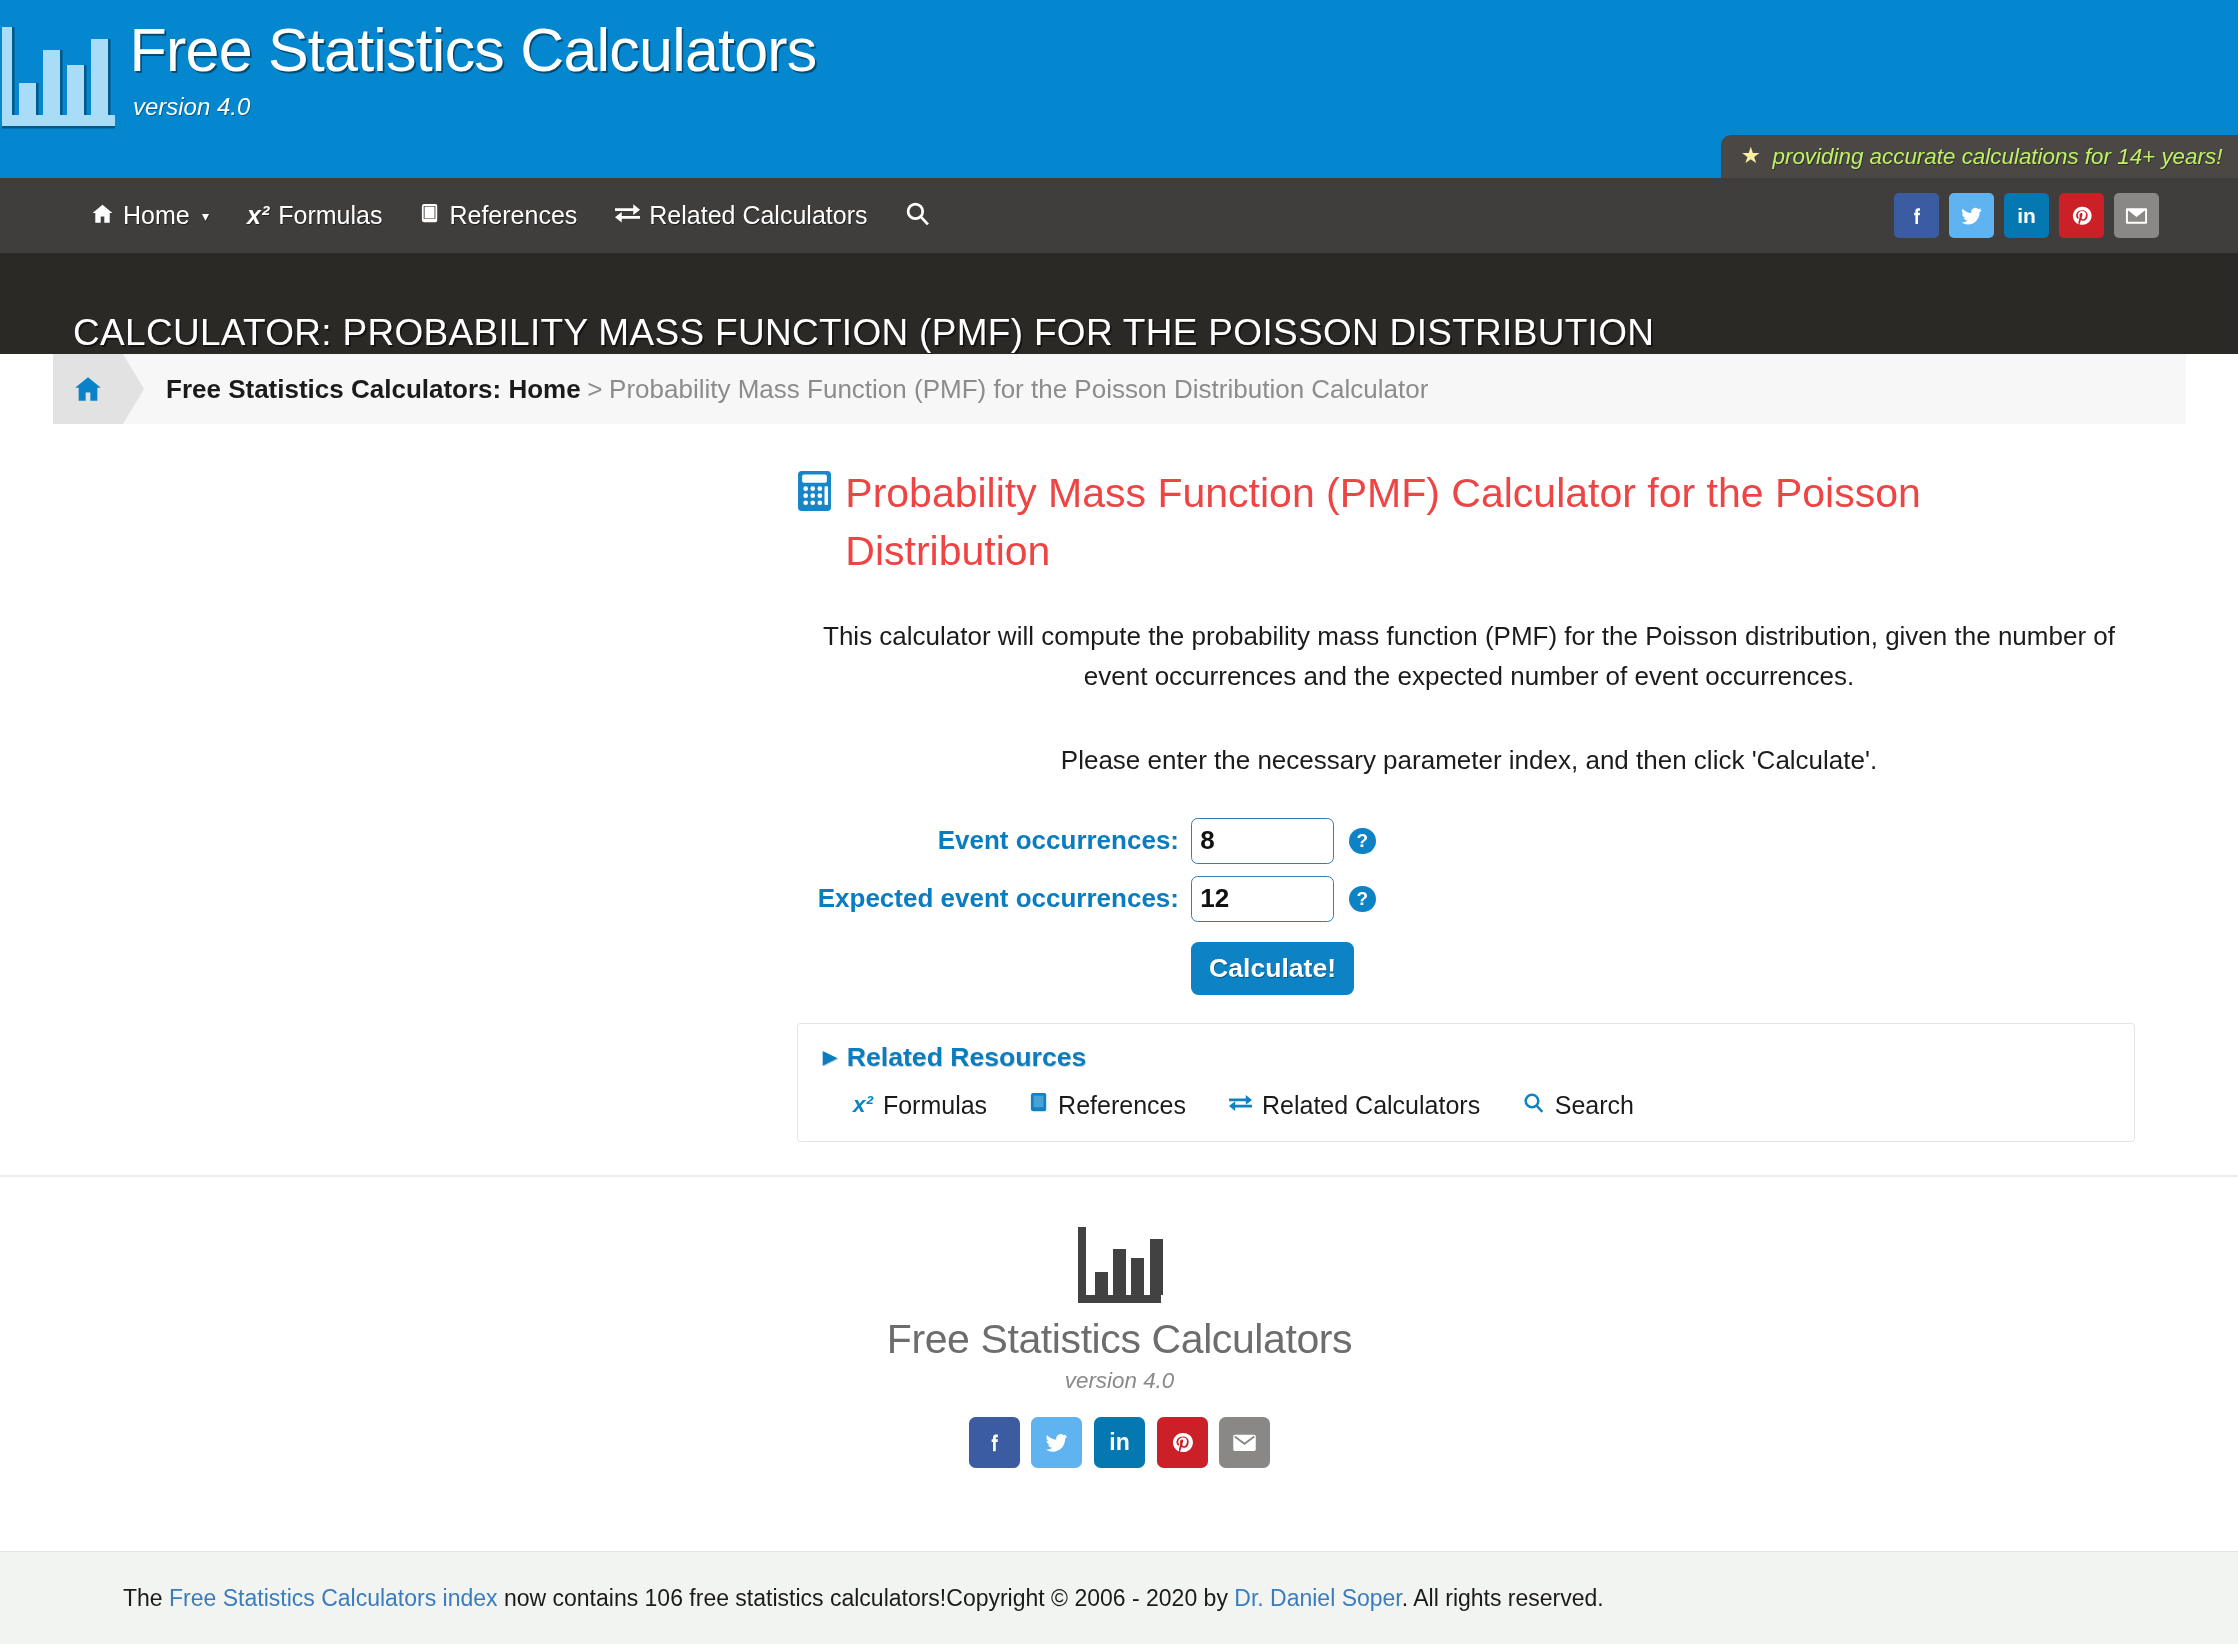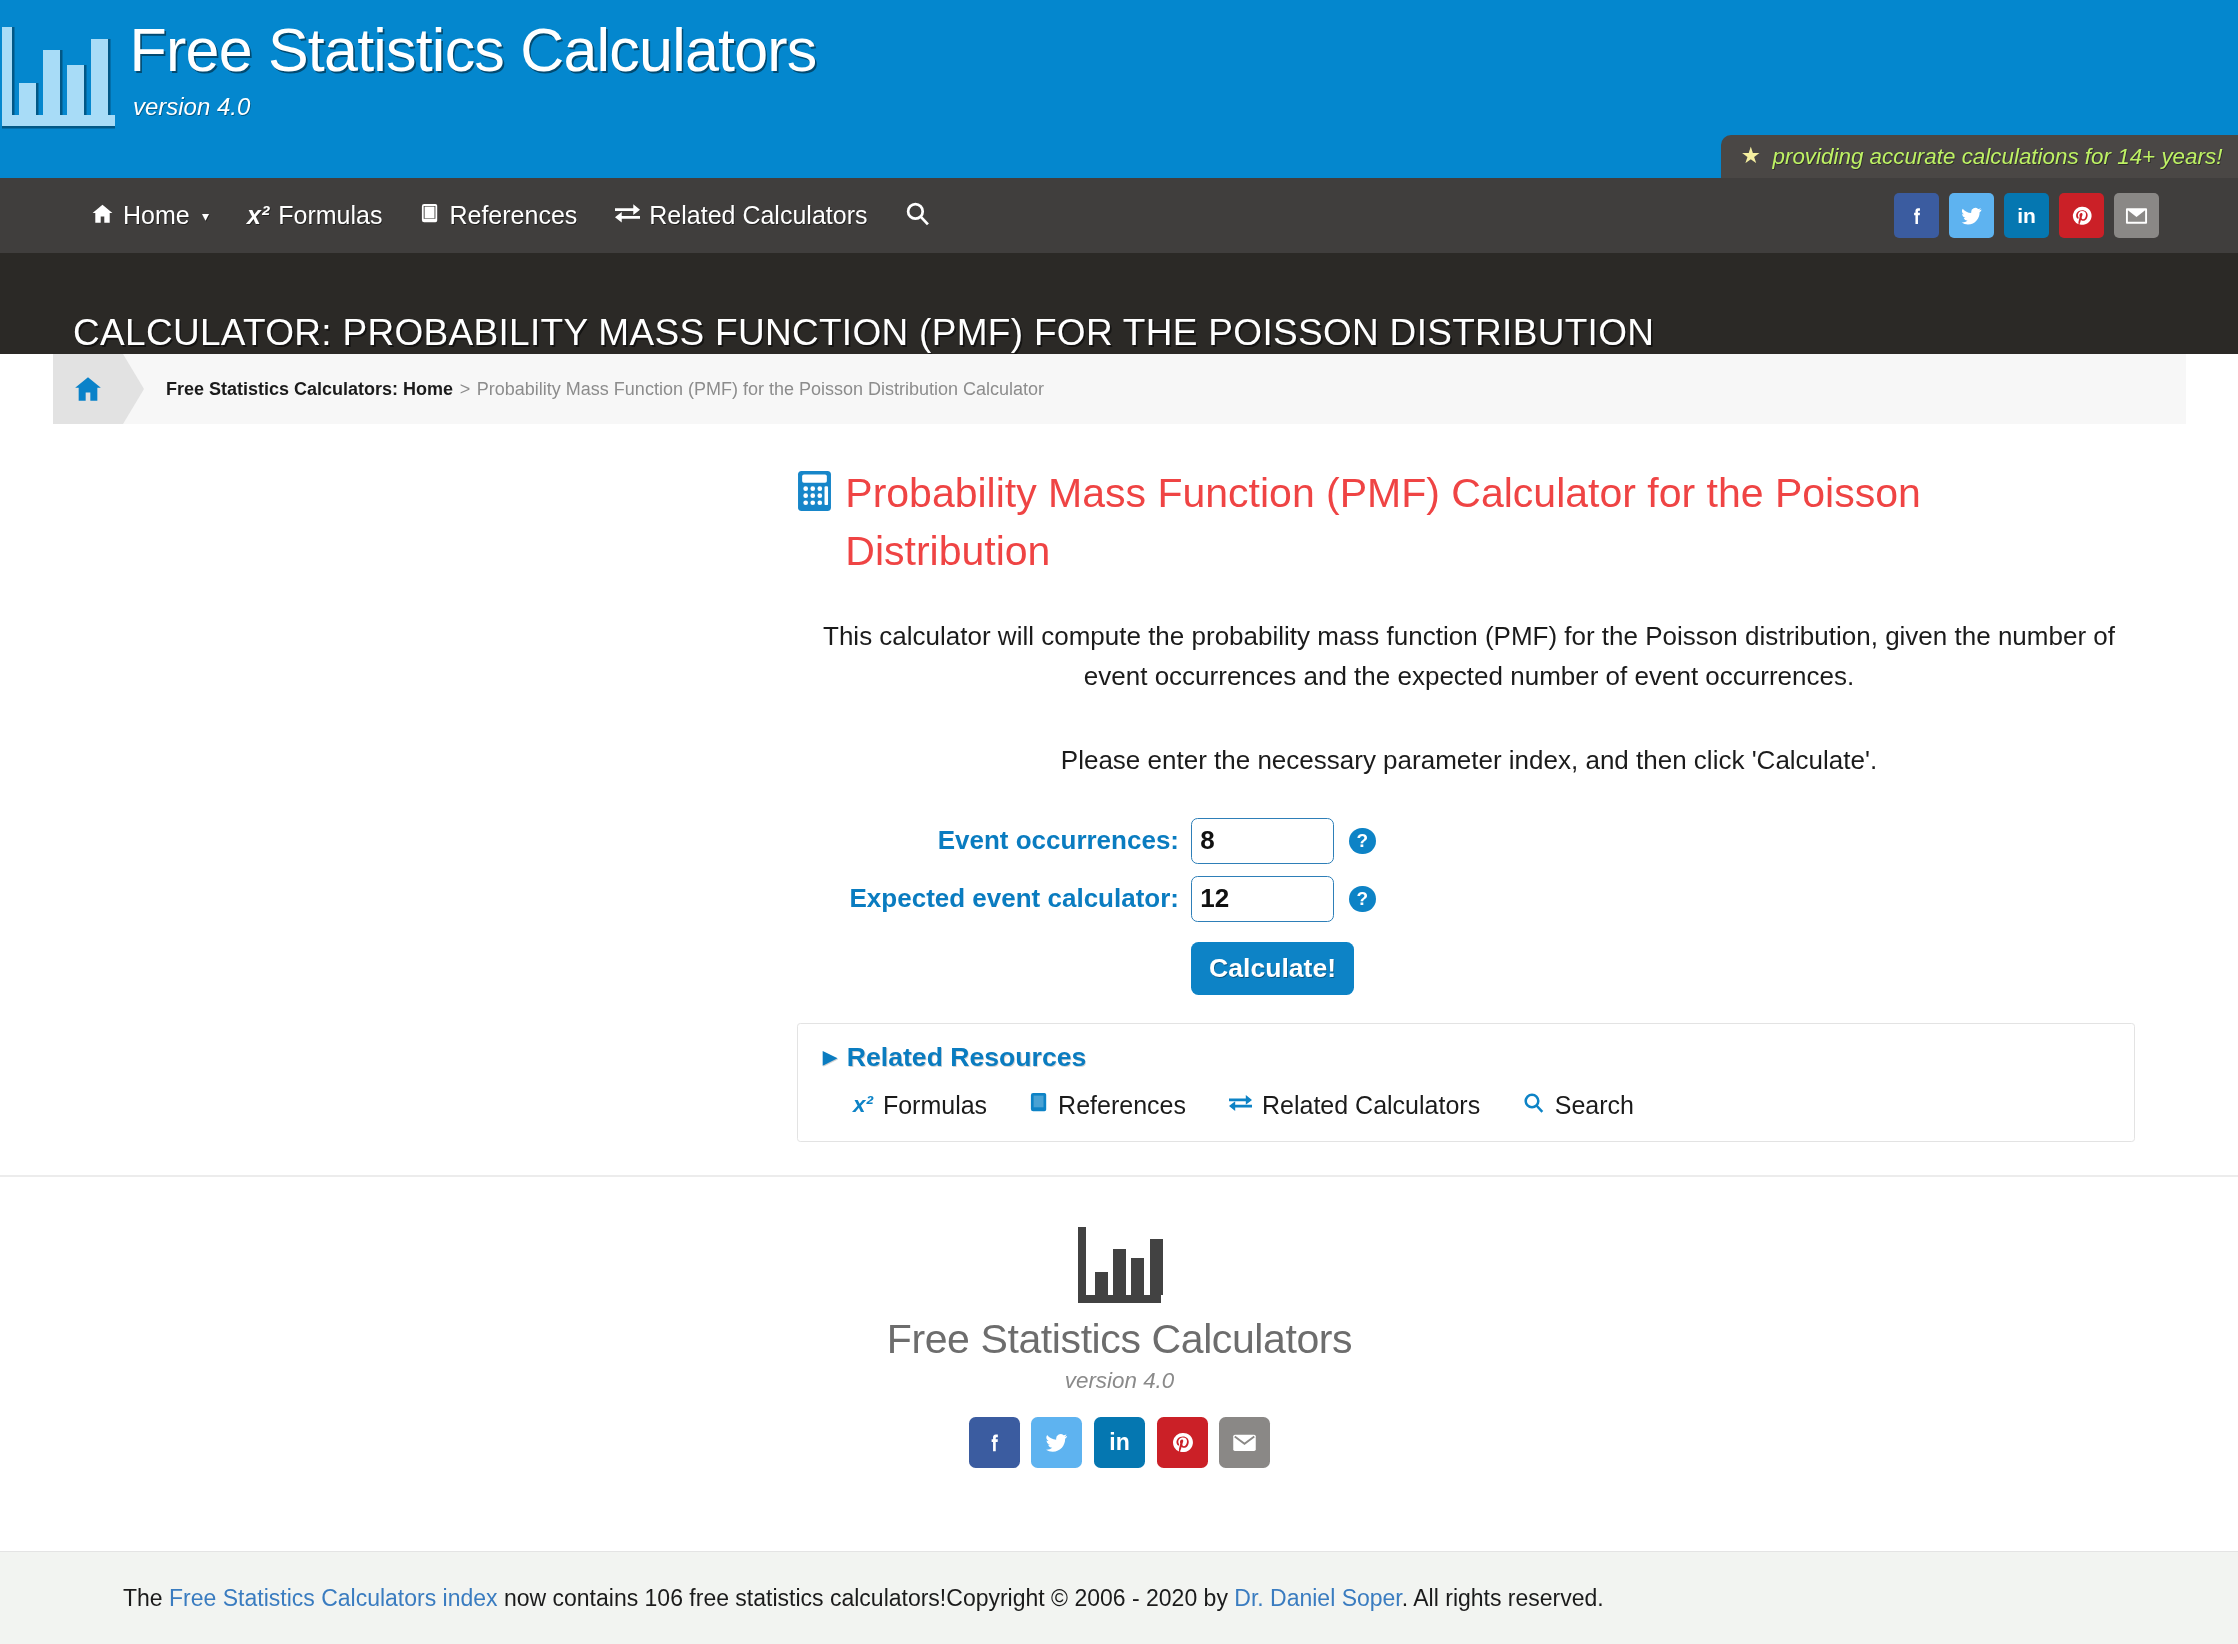--- a/index.html
+++ b/index.html
@@ -174,21 +174,21 @@
     top: 0;
     width: 0; height: 0;
     border-top: 35px solid transparent;
     border-bottom: 35px solid transparent;
     border-left: 21.6px solid #e2e2e2;
   }
   .bc-home svg { display:block; }
   .bc-text {
     display: flex; align-items: center;
     padding-left: 43px;
-    font-size: 18px;
+    font-size: 26px;
     white-space: nowrap;
   }
   .bc-link { color: #1b1b1b; font-weight: bold; cursor: pointer; }
   .bc-sep { color: #8c8c8c; margin: 0 6.6px; }
   .bc-current { color: #8c8c8c; }
 
   
   .main {
     padding-top: 40px;
     padding-bottom: 33px;
@@ -501,21 +501,21 @@
     </div>
 
     <p class="para">This calculator will compute the probability mass function (PMF) for the Poisson distribution, given the number of event occurrences and the expected number of event occurrences.</p>
     <p class="para second">Please enter the necessary parameter index, and then click 'Calculate'.</p>
 
     <div class="form-grid">
       <label class="f-label">Event occurrences:</label>
       <input class="f-input" type="text" value="8" style="">
       <span class="f-help">?</span>
 
-      <label class="f-label">Expected event calculator:</label>
+      <label class="f-label">Expected event occurrences:</label>
       <input class="f-input" type="text" value="12" style="">
       <span class="f-help">?</span>
 
       <button class="calc-btn">Calculate!</button>
     </div>
 
     <div class="rr-box">
       <div class="rr-title">
         <span class="rr-caret">▶</span>
         <span>Related Resources</span>

